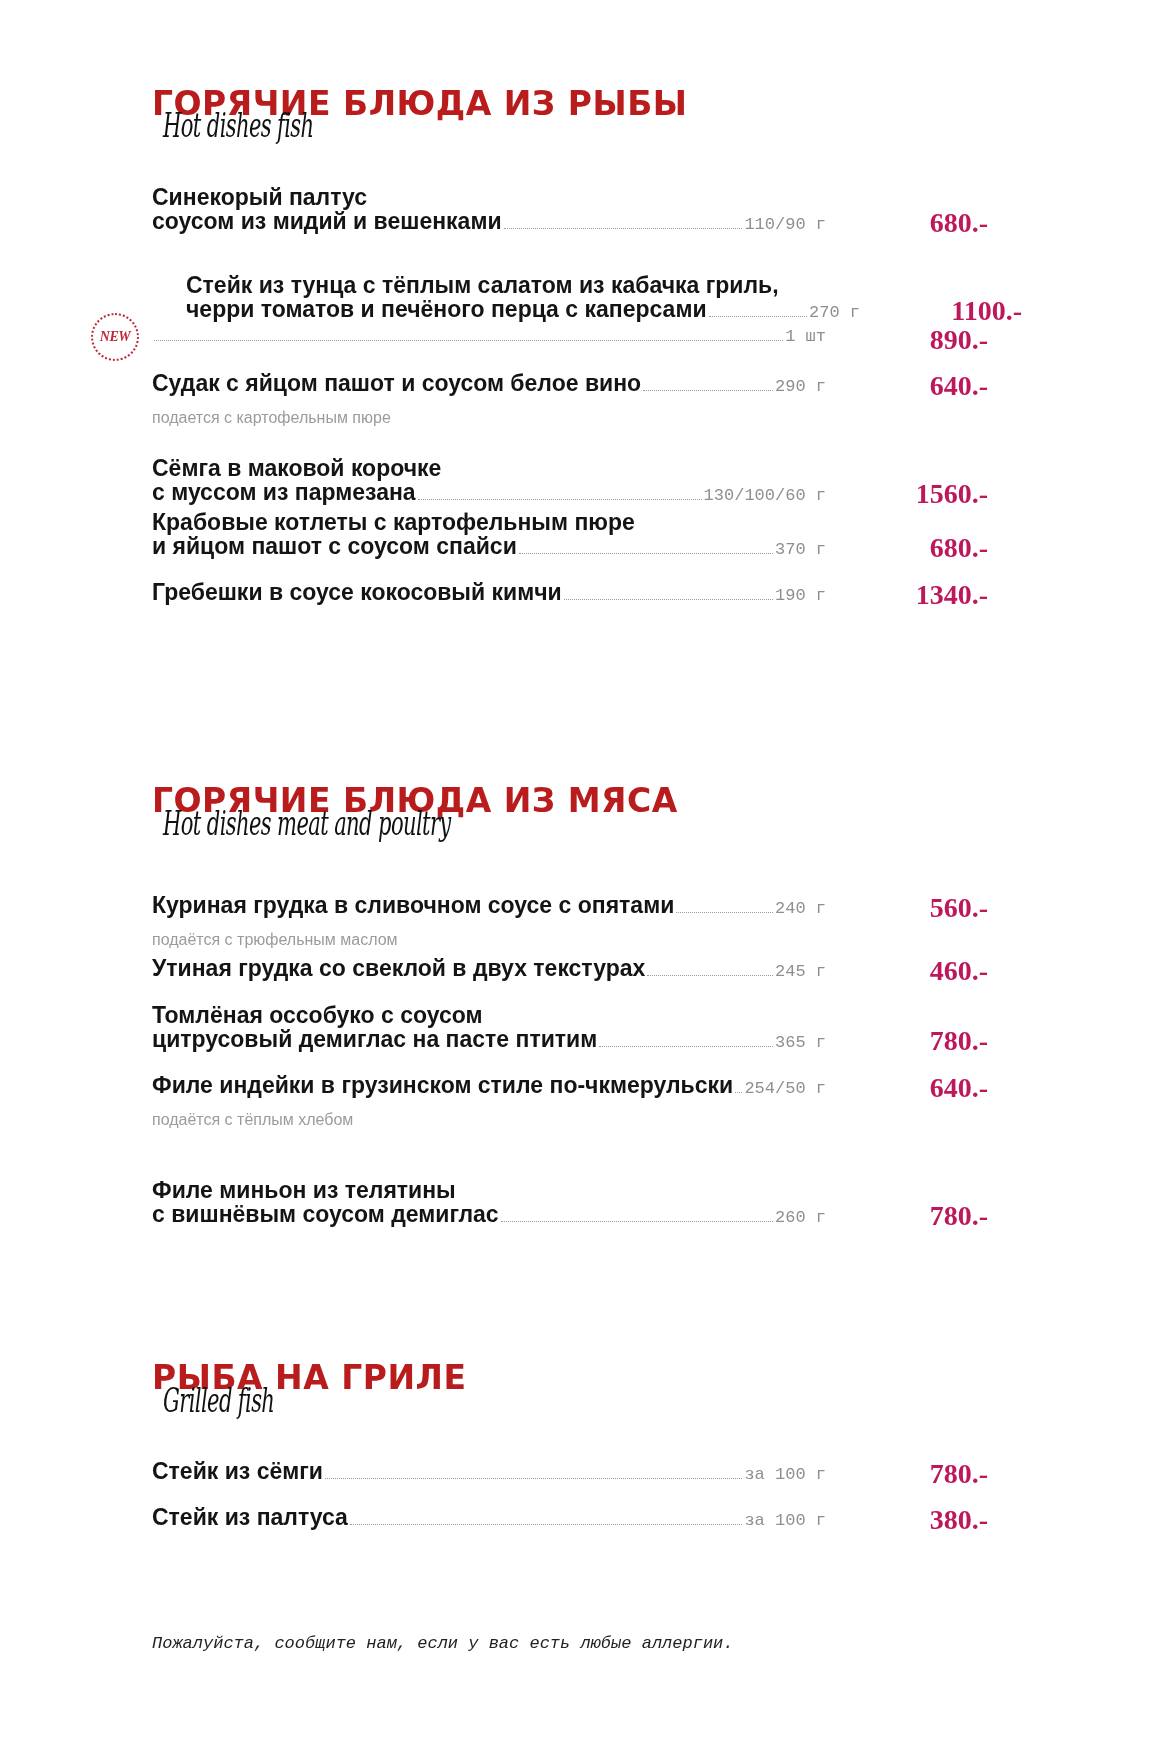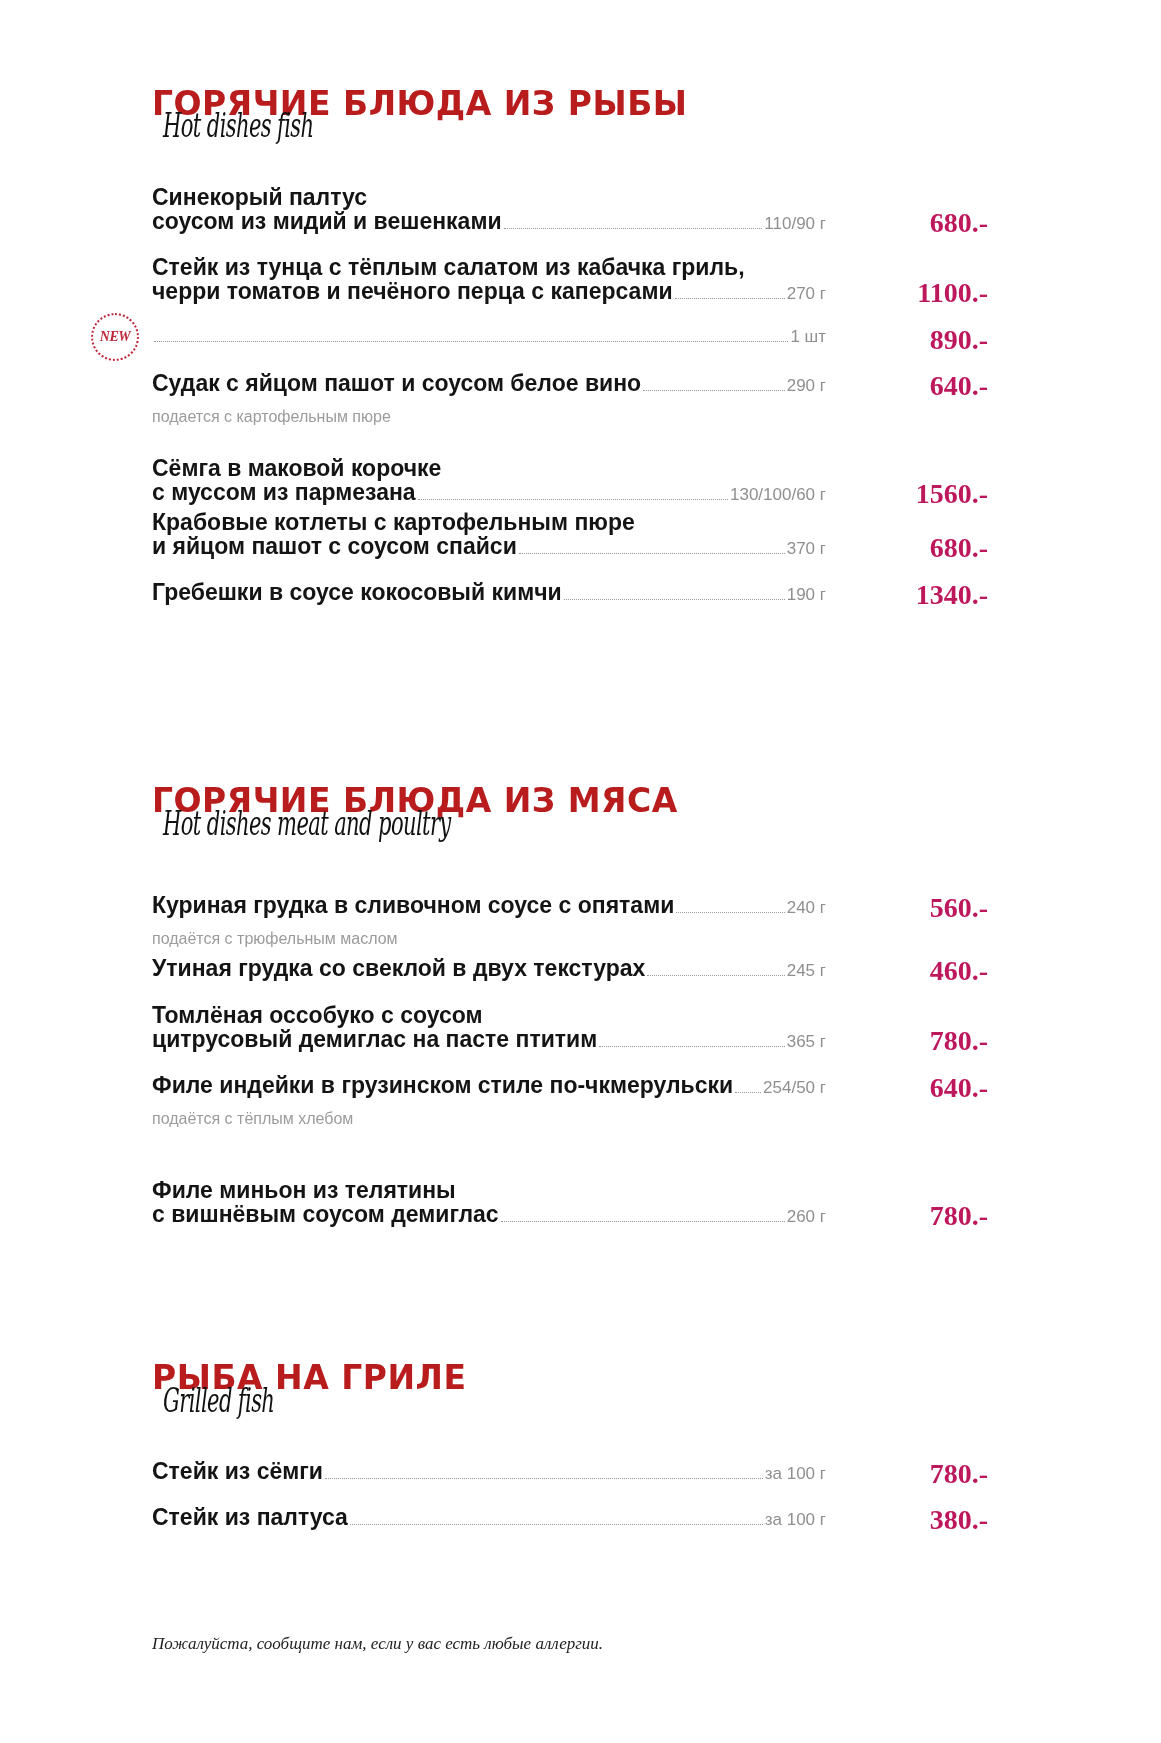--- a/index.html
+++ b/index.html
@@ -9,52 +9,52 @@
          font-weight: bold; font-size: 33px; color: #b91c1c; letter-spacing: 0.5px; line-height: 1; white-space: nowrap; }
   .script { position: absolute; font-family: "DejaVu Serif", serif; font-style: italic;
          font-size: 34px; color: #111; line-height: 1; white-space: nowrap;
          transform: scaleX(0.62); transform-origin: left top; letter-spacing: -1px; }
   .row { position: absolute; left: 152px; width: 836px; }
   .name { font-family: "Liberation Sans", sans-serif; font-weight: bold; font-size: 23px;
           line-height: 24px; color: #141414; white-space: nowrap; }
   .lastline { display: flex; align-items: baseline; width: 674px; }
   .lastline .txt { white-space: nowrap; flex: none; }
   .dots { flex: 1 1 auto; border-bottom: 1.5px dotted #9a9a9a; margin: 0 2px 5px 2px; min-width: 6px; height: 0; }
-  .weight { flex: none; font-family: Liberation Sans, sans-serif; font-weight: normal;
+  .weight { flex: none; font-family: Liberation Mono, monospace; font-weight: normal;
             font-size: 17px; color: #8f8f8f; }
   .price { position: absolute; right: 0; font-family: Liberation Serif, serif;
            font-weight: bold; font-size: 28px; color: #be185d; white-space: nowrap; }
   .sub { font-family: "Liberation Sans", sans-serif; font-size: 16px; color: #9b9b9b;
          line-height: 18px; margin-top: 10px; white-space: nowrap; }
   .new-badge { position: absolute; left: 91px; top: 313px; width: 48px; height: 48px;
          border-radius: 50%; border: 2px dotted #c0283a; box-sizing: border-box;
          display: flex; align-items: center; justify-content: center;
          font-family: "Liberation Serif", serif; font-style: italic; font-weight: bold;
          font-size: 14px; color: #c0283a; letter-spacing: -0.5px; }
-  .footer-note { position: absolute; left: 152px; top: 1634px; font-family: Liberation Serif, serif;
+  .footer-note { position: absolute; left: 152px; top: 1634px; font-family: Liberation Mono, monospace;
          font-style: italic; font-size: 17px; color: #222; white-space: nowrap; }
 </style>
 </head>
 <body>
 
 <div>
   <div class="section-title" style="top:87px;">ГОРЯЧИЕ БЛЮДА ИЗ РЫБЫ</div>
   <div class="script" style="left:163px; top:108px;">Hot dishes fish</div>
 
   <div class="row" style="top:185px;">
     <div class="name">Синекорый палтус</div>
     <div class="name lastline">
       <span class="txt"> соусом из мидий и вешенками</span>
       <span class="dots"></span>
       <span class="weight">110/90 г</span>
     </div>
     <div class="price" style="top:22px;">680.-</div>
   </div>
 
-  <div class="row" style="top:255px;">
+  <div class="row" style="top:273px;margin-left:34px;">
     <div class="name">Стейк из тунца с тёплым салатом из кабачка гриль,</div>
     <div class="name lastline">
       <span class="txt">черри томатов и печёного перца с каперсами</span>
       <span class="dots"></span>
       <span class="weight">270 г</span>
     </div>
     <div class="price" style="top:22px;">1100.-</div>
   </div>
 
   <div class="new-badge">NEW</div>

